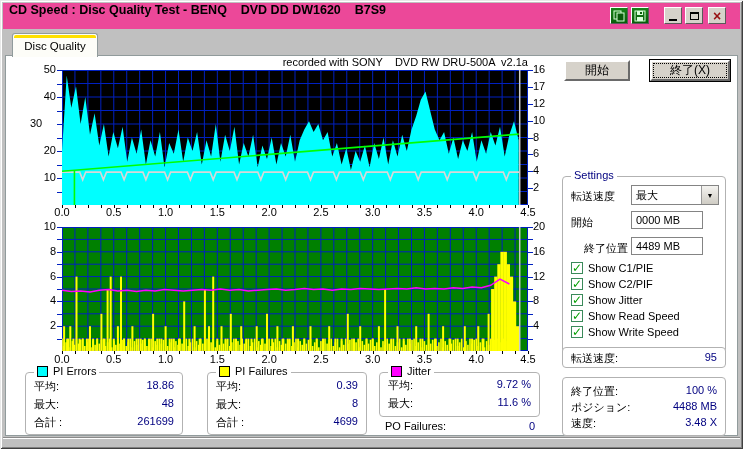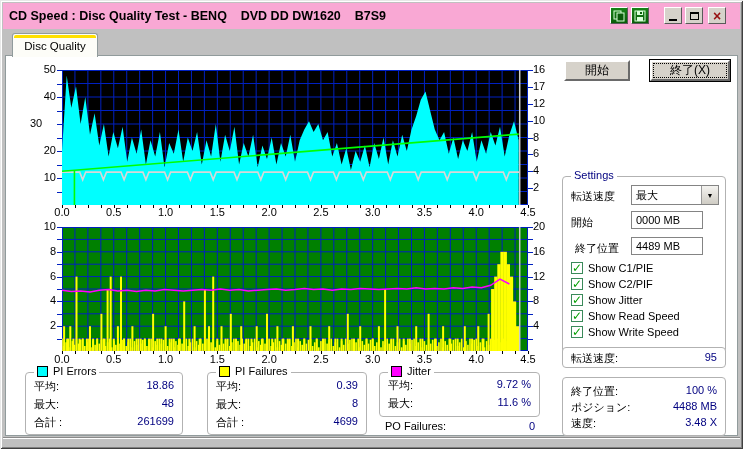--- a/index.html
+++ b/index.html
@@ -1,19 +1,19 @@
 <!DOCTYPE html>
 <html><head>
 <meta charset="utf-8">
 <style>
   html,body{margin:0;padding:0;}
   body{font-family:"Liberation Sans","DejaVu Sans",sans-serif;}
   .window{position:relative;width:743px;height:449px;background:#c0c0c0;overflow:hidden;
     box-shadow:inset 1px 1px 0 #e8e8e8, inset -1px -1px 0 #404040, inset 2px 2px 0 #ffffff, inset -2px -2px 0 #808080;}
-  .titlebar{position:absolute;left:3px;top:3px;right:3px;height:26px;background:#f9a8d4;display:flex;align-items:center;}
+  .titlebar{position:absolute;left:3px;top:3px;right:3px;height:26px;background:#ec4899;display:flex;align-items:flex-start;}
   .title-text{font-size:12.5px;font-weight:bold;color:#000;padding-left:6px;white-space:pre;}
   .tb-buttons{position:absolute;right:14px;top:4px;display:flex;align-items:center;}
   .tb-btn{width:18px;height:17px;margin-left:3px;background:#d6d2ca;border:1px solid;border-color:#fff #5a5a5a #5a5a5a #fff;
     display:flex;align-items:center;justify-content:center;box-sizing:border-box;}
   .tb-green{background:linear-gradient(#188318,#0a5c0a);}
   .glyph-min{width:8px;height:2px;background:#000;margin-top:9px;}
   .glyph-max{width:9px;height:8px;border:1px solid #000;border-top:2px solid #000;box-sizing:border-box;}
   .glyph-close{color:#971111;font-weight:bold;font-size:14px;line-height:14px;}
   .tab{position:absolute;left:12px;top:33px;width:84px;height:23px;background:#fdfdf8;border:1px solid #919b9c;border-bottom:none;
     border-radius:3px 3px 0 0;font-size:11.5px;display:flex;align-items:center;justify-content:center;}
@@ -83,20 +83,21 @@
     </div>
   </div>
 
   <div class="tabpage"></div>
 
   <div class="tab">
     <div class="tab-accent"></div>
     <span>Disc Quality</span>
   </div>
 
+  <div class="annotation">recorded with SONY    DVD RW DRU-500A  v2.1a</div>
 
   <div class="plot" id="top-plot" style="left:62px;top:70px;width:466px;height:135px;"><svg width="466" height="135">
         <rect x="0" y="0" width="466" height="135" fill="#000000"></rect>
         <line x1="12.944444444444445" y1="0" x2="12.944444444444445" y2="135" stroke="#0020c0" stroke-width="1"></line>
         <line x1="25.88888888888889" y1="0" x2="25.88888888888889" y2="135" stroke="#0020c0" stroke-width="1"></line>
         <line x1="38.833333333333336" y1="0" x2="38.833333333333336" y2="135" stroke="#0020c0" stroke-width="1"></line>
         <line x1="51.77777777777778" y1="0" x2="51.77777777777778" y2="135" stroke="#0020c0" stroke-width="1"></line>
         <line x1="64.72222222222223" y1="0" x2="64.72222222222223" y2="135" stroke="#0020c0" stroke-width="1"></line>
         <line x1="77.66666666666667" y1="0" x2="77.66666666666667" y2="135" stroke="#0020c0" stroke-width="1"></line>
         <line x1="90.61111111111111" y1="0" x2="90.61111111111111" y2="135" stroke="#0020c0" stroke-width="1"></line>
@@ -735,21 +736,21 @@
 
   <div class="gbox" style="left:562px;top:176px;width:164px;height:190px;">
     <div class="gbox-cap blue">Settings</div>
     <span class="setlabel" style="left:8px;top:12px;">転送速度</span>
     <div class="combo" style="left:68px;top:8px;width:88px;height:20px;">
       <span class="combo-text">最大</span>
       <span class="combo-btn">▼</span>
     </div>
     <span class="setlabel" style="left:8px;top:38px;">開始</span>
     <input class="field" style="left: 68px; top: 34px; width: 72px; height: 18px;" value="0000 MB">
-    <span class="setlabel" style="left:12px;top:64px;text-align:center;">終了位置</span>
+    <span class="setlabel" style="left:21px;top:64px;text-align:center;">終了位置</span>
     <input class="field" style="left: 68px; top: 60px; width: 72px; height: 18px;" value="4489 MB">
     <div class="cbrow" style="top:84px;">
         <span class="cbbox">
           <span>✓</span>
         </span>
         <span>Show C1/PIE</span>
       </div>
     <div class="cbrow" style="top:100px;">
         <span class="cbbox">
           <span>✓</span>

